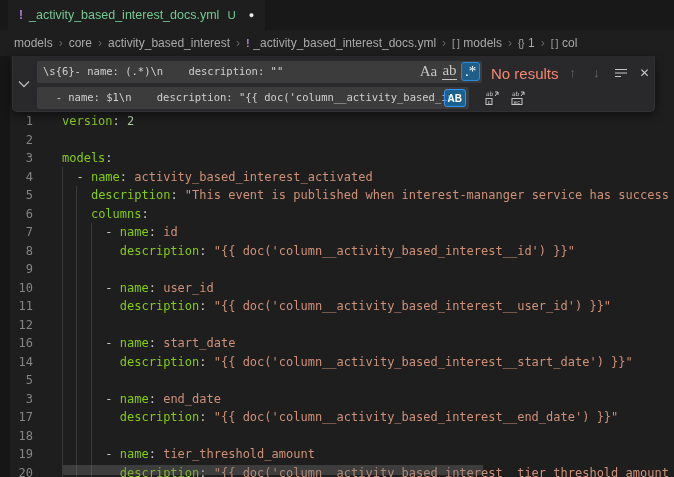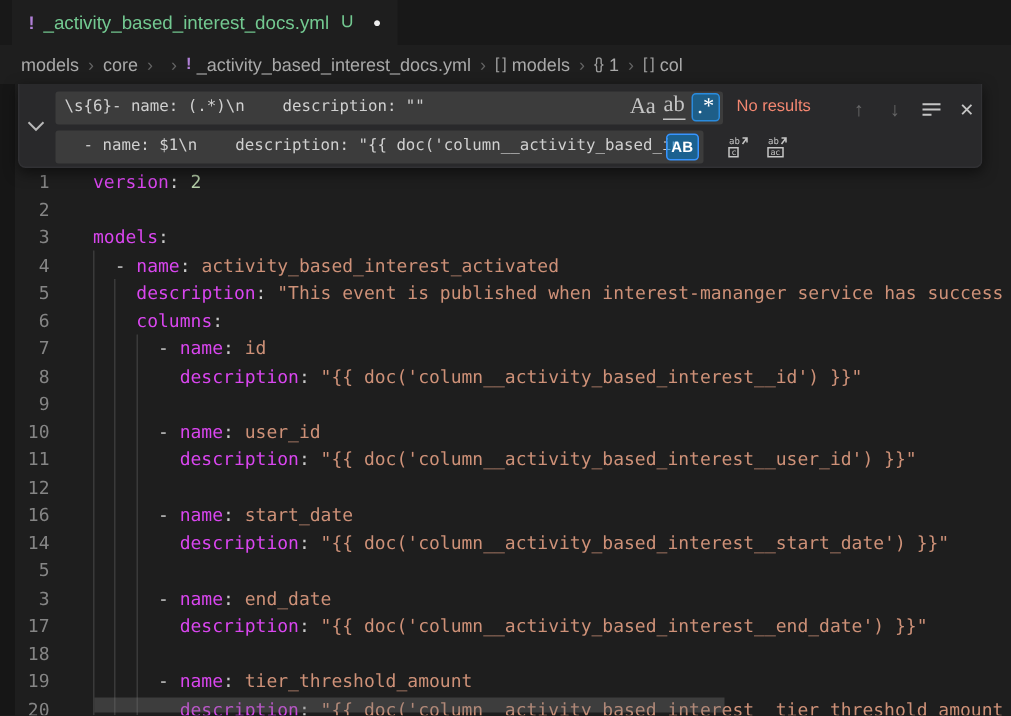--- a/index.html
+++ b/index.html
@@ -22,21 +22,21 @@
   .ci{color:#a0a0a0;font-size:10.5px;letter-spacing:-0.5px;}
   .ci.purple{color:#b180d7;font-weight:700;font-size:11px;}
 
   
   #strip{position:absolute;left:0;top:56px;width:10px;height:421px;background:#161616;}
   #gutter{position:absolute;top:112px;left:0;width:33px;text-align:right;
           font-family:"DejaVu Sans Mono",monospace;font-size:12px;line-height:18.5px;color:#858585;}
   #code{position:absolute;top:112px;left:62px;font-family:"DejaVu Sans Mono",monospace;font-size:12px;
         line-height:18.5px;color:#d4d4d4;white-space:pre;}
   .ln,.code-line{height:18.5px;}
-  .tok-k{color:#d946ef}.tok-p{color:#c8c8c8}.tok-s{color:#ce9178}.tok-n{color:#b5cea8}
+  .tok-k{color:#84cc16}.tok-p{color:#c8c8c8}.tok-s{color:#ce9178}.tok-n{color:#b5cea8}
   .guide{position:absolute;width:1px;background:#3a3a3a;}
   #g0{left:62px;top:167px;height:310px;}
   #g1{left:76px;top:186px;height:291px;}
   #g2{left:91px;top:223px;height:254px;}
   #hscroll{position:absolute;left:63px;bottom:2px;width:420px;height:10px;background:rgba(121,121,121,0.35);}
 
   
   #fw{position:absolute;left:12px;top:56px;width:643px;height:56px;background:#29292b;
       border:1px solid #313134;border-top:none;border-radius:0 0 5px 5px;
       box-shadow:0 3px 9px rgba(0,0,0,0.5);z-index:20;box-sizing:border-box;color:#cccccc;}
@@ -44,21 +44,21 @@
   .fin{position:absolute;left:24px;height:22px;background:#3c3c3c;border-radius:2px;overflow:hidden;}
   #find-input{top:5px;width:445px;}
   #replace-input{top:31px;width:432px;}
   .fin .txt{position:absolute;left:6px;top:4px;font-family:"DejaVu Sans Mono",monospace;font-size:10.5px;
             color:#d0d0d0;white-space:pre;}
   #toggles{position:absolute;right:2px;top:1px;display:flex;gap:2px;}
   .opt{width:19px;height:19px;display:flex;align-items:center;justify-content:center;border-radius:3px;
        color:#c5c5c5;font-size:15px;cursor:pointer;box-sizing:border-box;font-family:Liberation Serif, serif;}
   .opt.active{background:rgba(0,127,212,0.5);border:1px solid #2a8bdd;color:#ffffff;}
   .opt .u{border-bottom:1px solid #c5c5c5;padding-bottom:1px;line-height:1;}
-  #status{position:absolute;left:478px;top:9px;font-size:11px;color:#f48771;}
+  #status{position:absolute;left:478px;top:9px;font-size:15px;color:#f48771;}
   .nav{position:absolute;top:7px;width:19px;height:19px;display:flex;align-items:center;justify-content:center;
        color:#c5c5c5;font-size:13px;border-radius:3px;cursor:pointer;}
   #btn-prev{left:550px;opacity:.4;}
   #btn-next{left:574px;opacity:.4;}
   #btn-sel{left:598px;}
   #btn-close{left:622px;font-size:12px;}
   #ab-badge{position:absolute;right:3px;top:2px;height:18px;padding:0 3px;display:flex;align-items:center;
             background:rgba(0,127,212,0.55);border:1px solid #3794ff;border-radius:3px;color:#fff;
             font-size:10px;font-weight:700;box-sizing:border-box;}
   #rep-btns{position:absolute;left:470px;top:33px;display:flex;gap:9px;}
@@ -80,20 +80,23 @@
 
   <div id="crumbs">
       <span class="crumb">
         <span>models</span>
       </span>
       <span class="csep">›</span>
       <span class="crumb">
         <span>core</span>
       </span>
       <span class="csep">›</span>
+      <span class="crumb">
+        <span>activity_based_interest</span>
+      </span>
       <span class="csep">›</span>
       <span class="crumb">
         <span class="ci purple">!</span>
         <span>_activity_based_interest_docs.yml</span>
       </span>
       <span class="csep">›</span>
       <span class="crumb">
         <span class="ci">[ ]</span>
         <span>models</span>
       </span>

